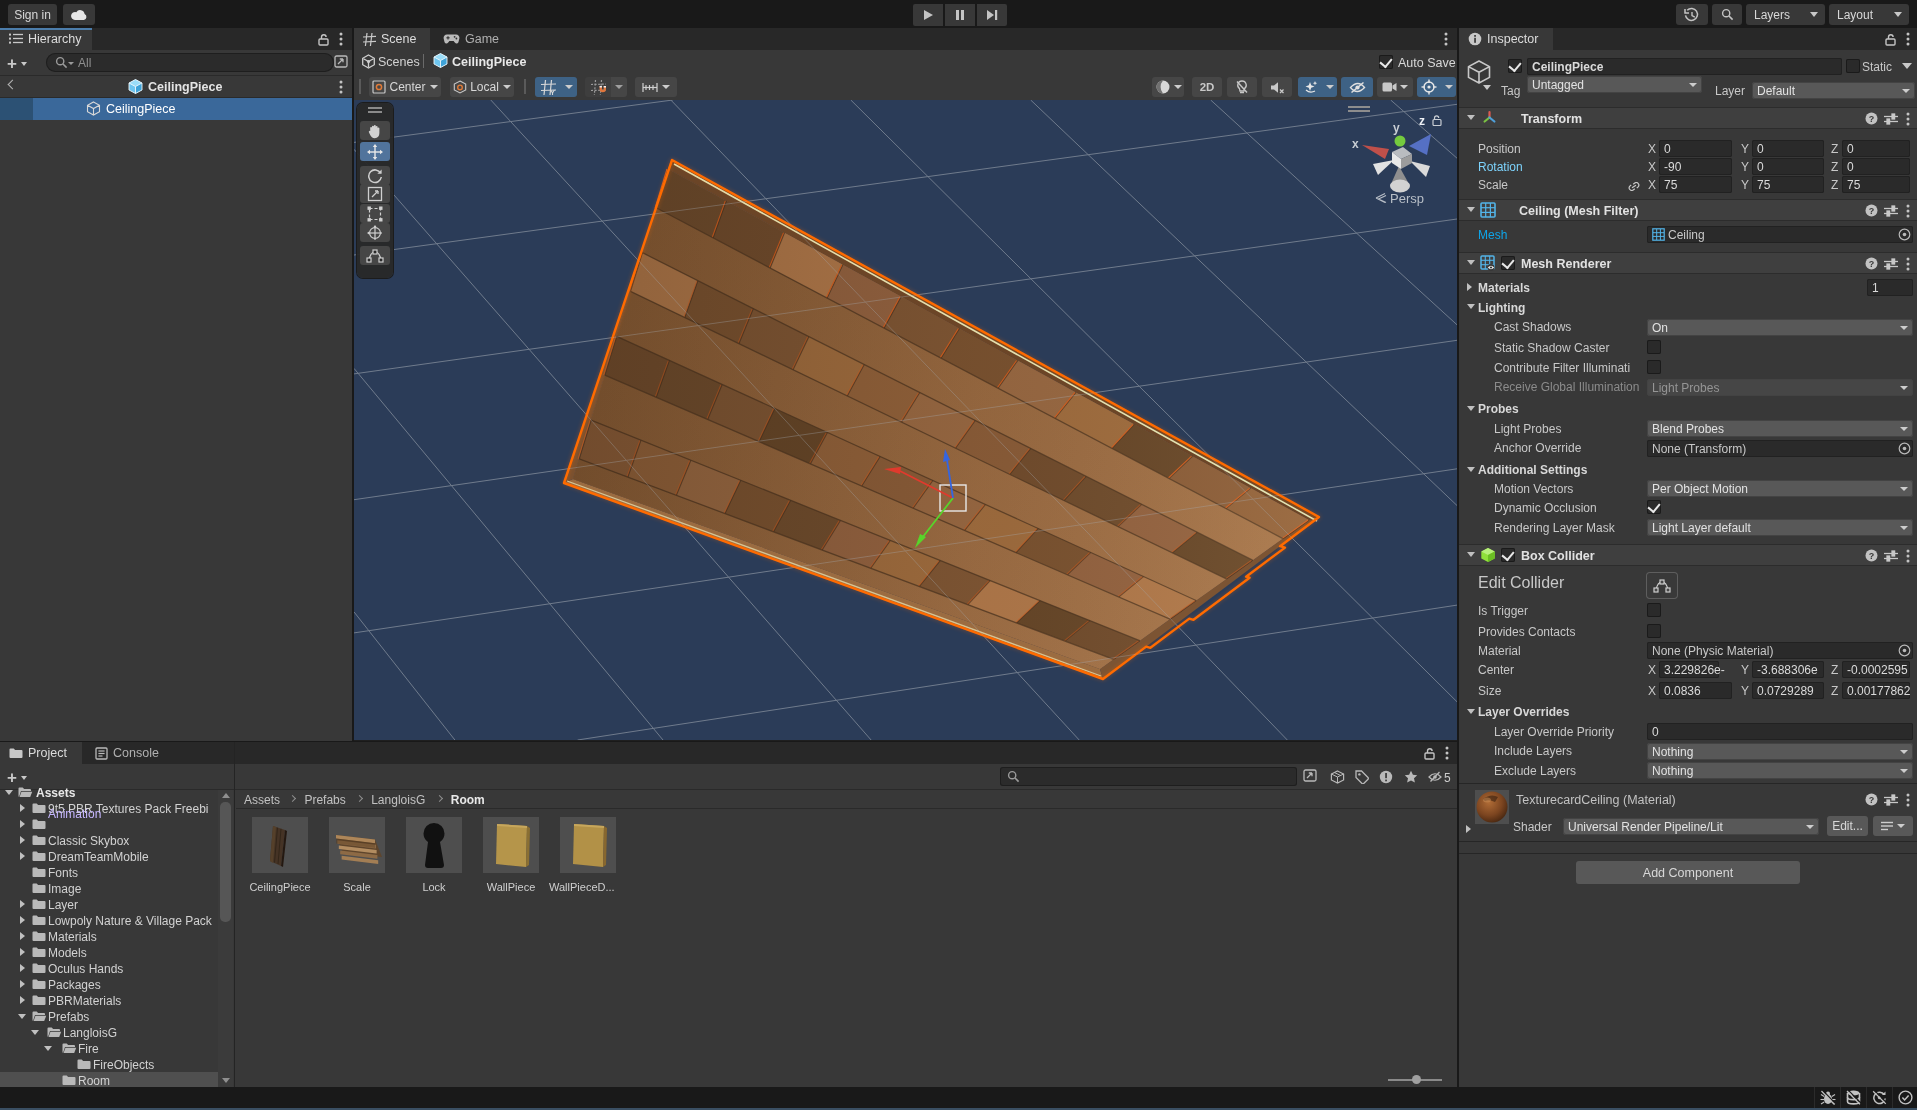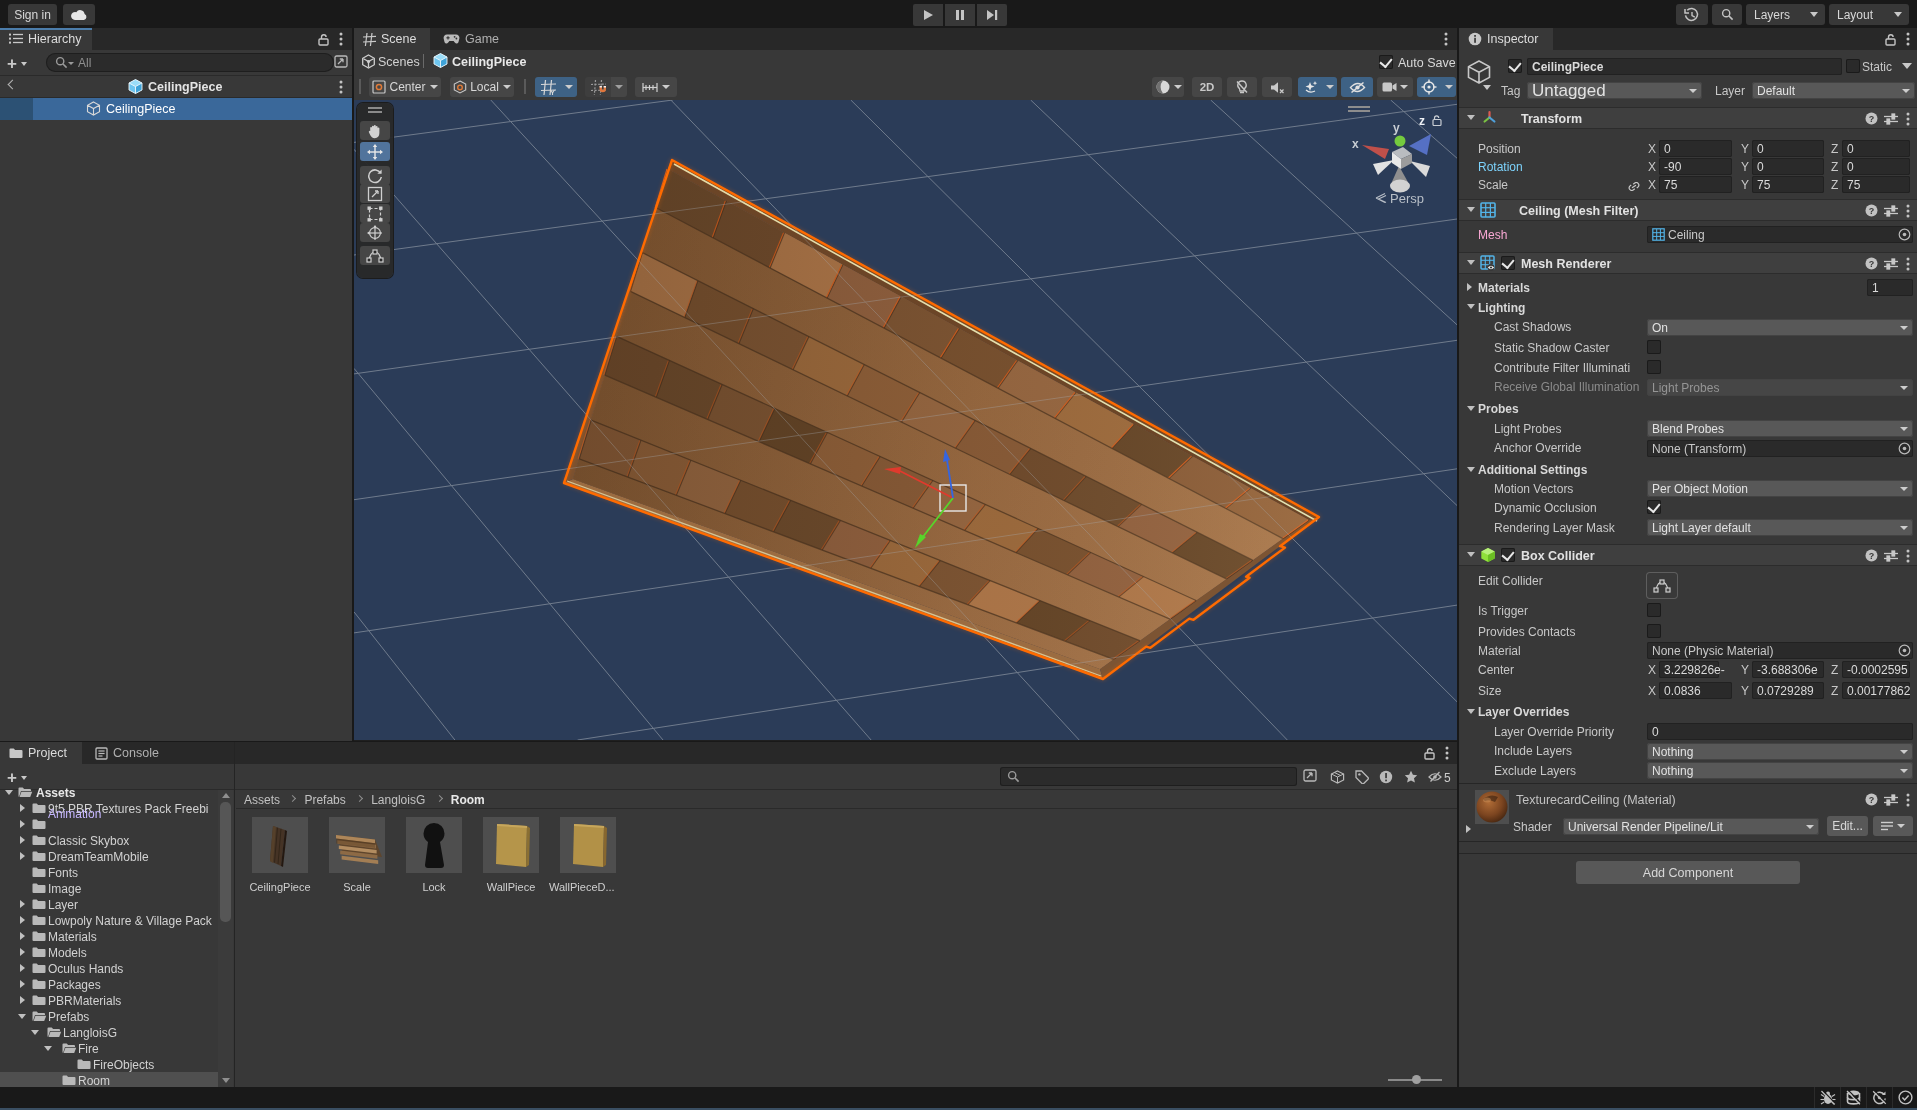--- a/index.html
+++ b/index.html
@@ -635,21 +635,21 @@
     <div class="abs" style="left:7px;top:31px"><svg width="26" height="26" viewBox="0 0 26 26" style="">
         <path d="M13 2 L23.5 7.6 V18.4 L13 24 L2.5 18.4 V7.6Z M2.5 7.6 L13 13.2 L23.5 7.6 M13 13.2 V24" fill="none" stroke="#c8c8c8" stroke-width="1.6" stroke-linejoin="round"></path>
       </svg></div>
     <div class="abs" style="left:24px;top:57px;width:0;height:0;border-left:4px solid transparent;border-right:4px solid transparent;border-top:5px solid #c8c8c8"></div>
     <div class="cb on" style="left:49px;top:31px"></div>
     <div class="inp" style="left:68px;top:30px;width:315px;height:17px;font-weight:bold">CeilingPiece</div>
     <div class="cb " style="left:387px;top:31px"></div>
     <div class="lbl" style="left:403px;top:32px;color:#c8c8c8;font-size:12px;letter-spacing:0px">Static</div>
     <div class="abs" style="left:443px;top:35px;width:0;height:0;border-left:5px solid transparent;border-right:5px solid transparent;border-top:6px solid #c8c8c8"></div>
     <div class="lbl" style="left:42px;top:56px;color:#c8c8c8;font-size:12px;letter-spacing:0px">Tag</div>
-    <div class="dd" style="left:68px;top:54px;width:175px;height:17px;font-size:17px">Untagged<div class="arr"></div></div>
+    <div class="dd" style="left:68px;top:48px;width:175px;height:17px;font-size:12px">Untagged<div class="arr"></div></div>
     <div class="lbl" style="left:256px;top:56px;color:#c8c8c8;font-size:12px;letter-spacing:0px">Layer</div>
     <div class="dd" style="left:293px;top:54px;width:163px;height:17px;font-size:12px">Default<div class="arr"></div></div>
     <div class="hdr" style="top:79px"></div>
     <div class="fold abs" style="left:8px;top:87px"></div>
     <div class="abs" style="left:23px;top:82px"><svg width="15" height="15" viewBox="0 0 15 15" style="">
         <g stroke-width="2.2" stroke-linecap="round">
           <line x1="7.5" y1="7.5" x2="7.5" y2="2" stroke="#e05a50"></line>
           <line x1="7.5" y1="7.5" x2="2.6" y2="11.5" stroke="#7ac043"></line>
           <line x1="7.5" y1="7.5" x2="12.4" y2="11.5" stroke="#4f9fd8"></line>
         </g>
@@ -716,21 +716,21 @@
           <line x1="0" y1="8.5" x2="14" y2="8.5"></line>
           <rect x="8" y="1" width="2.6" height="5" fill="#c8c8c8"></rect>
           <rect x="3" y="6" width="2.6" height="5" fill="#c8c8c8"></rect>
         </g>
       </svg></div>
     <div class="abs" style="left:447px;top:176px"><svg width="4" height="14" viewBox="0 0 4 14" style="">
         <circle cx="2" cy="2" r="1.5" fill="#c4c4c4"></circle>
         <circle cx="2" cy="7" r="1.5" fill="#c4c4c4"></circle>
         <circle cx="2" cy="12" r="1.5" fill="#c4c4c4"></circle>
       </svg></div>
-    <div class="lbl" style="left:19px;top:200px;color:#f9a8d4;font-size:12px;letter-spacing:0px">Mesh</div>
+    <div class="lbl" style="left:19px;top:200px;color:#0ea5e9;font-size:12px;letter-spacing:0px">Mesh</div>
     <div class="obj" style="left:188px;top:198px;width:266px">
       <svg width="13" height="13" viewBox="0 0 13 13" style="">
         <rect x="0.8" y="0.8" width="11.4" height="11.4" fill="none" stroke="#53b4e8" stroke-width="1.2"></rect>
         <line x1="4.7" y1="1" x2="4.7" y2="12" stroke="#53b4e8" stroke-width="1"></line>
         <line x1="8.4" y1="1" x2="8.4" y2="12" stroke="#53b4e8" stroke-width="1"></line>
         <line x1="1" y1="4.7" x2="12" y2="4.7" stroke="#53b4e8" stroke-width="1"></line>
         <line x1="1" y1="8.4" x2="12" y2="8.4" stroke="#53b4e8" stroke-width="1"></line>
       </svg>
       <span style="margin-left:3px">Ceiling</span>
       <div class="tgt"><svg width="13" height="13" viewBox="0 0 13 13" style="">
@@ -821,21 +821,21 @@
           <line x1="0" y1="8.5" x2="14" y2="8.5"></line>
           <rect x="8" y="1" width="2.6" height="5" fill="#c8c8c8"></rect>
           <rect x="3" y="6" width="2.6" height="5" fill="#c8c8c8"></rect>
         </g>
       </svg></div>
     <div class="abs" style="left:447px;top:521px"><svg width="4" height="14" viewBox="0 0 4 14" style="">
         <circle cx="2" cy="2" r="1.5" fill="#c4c4c4"></circle>
         <circle cx="2" cy="7" r="1.5" fill="#c4c4c4"></circle>
         <circle cx="2" cy="12" r="1.5" fill="#c4c4c4"></circle>
       </svg></div>
-    <div class="lbl" style="left:19px;top:546px;color:#c8c8c8;font-size:12px;letter-spacing:0px">Edit Collider</div>
+    <div class="lbl" style="left:19px;top:546px;color:#c8c8c8;font-size:16px;letter-spacing:0px">Edit Collider</div>
     <div class="abs" style="left:188px;top:545px;width:30px;height:25px;background:#393939;border-radius:3px;box-shadow:0 0 0 1px #5e5e5e;display:flex;align-items:center;justify-content:center">
       <svg width="18" height="14" viewBox="0 0 18 14" style="">
         <path d="M3 11 Q4.5 3 9 3 Q13.5 3 15 11" fill="none" stroke="#cfcfcf" stroke-width="1.2"></path>
         <rect x="1" y="9" width="4" height="4" fill="#484848" stroke="#cfcfcf" stroke-width="1.2"></rect>
         <rect x="7" y="1" width="4" height="4" fill="#484848" stroke="#cfcfcf" stroke-width="1.2"></rect>
         <rect x="13" y="9" width="4" height="4" fill="#484848" stroke="#cfcfcf" stroke-width="1.2"></rect>
       </svg>
     </div>
     <div class="lbl" style="left:19px;top:576px;color:#c8c8c8;font-size:12px;letter-spacing:0px">Is Trigger</div>
     <div class="cb " style="left:188px;top:575px"></div>

